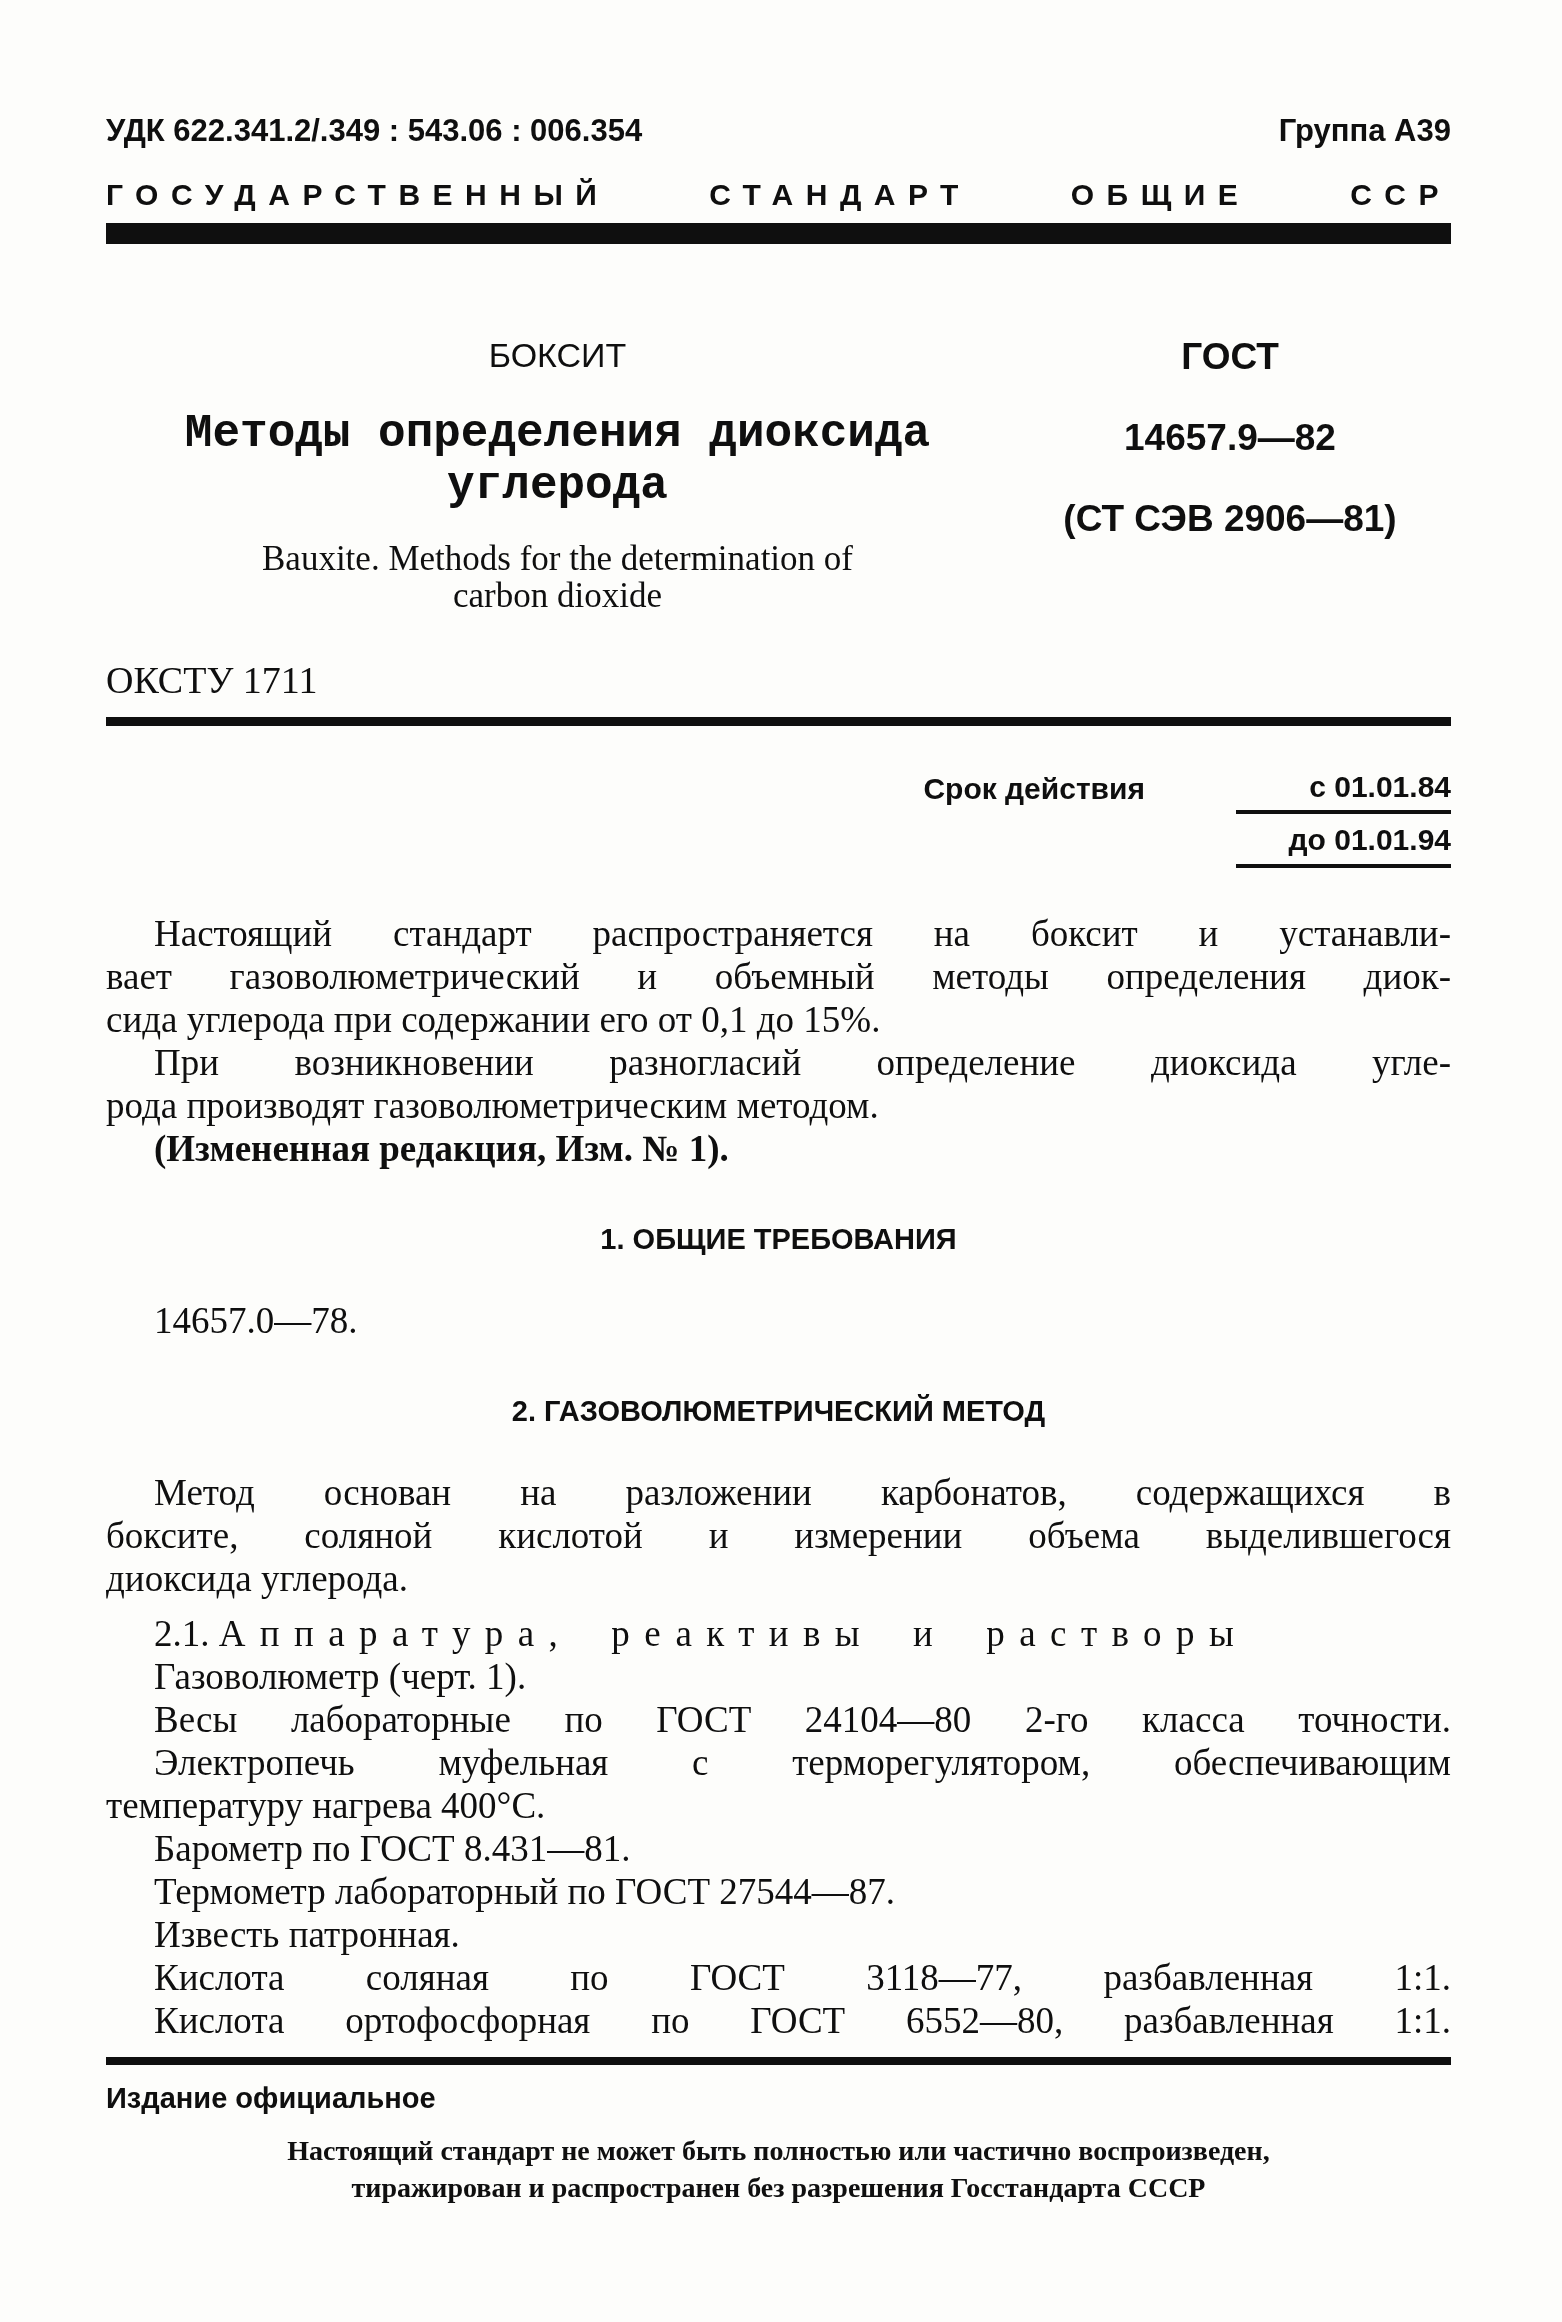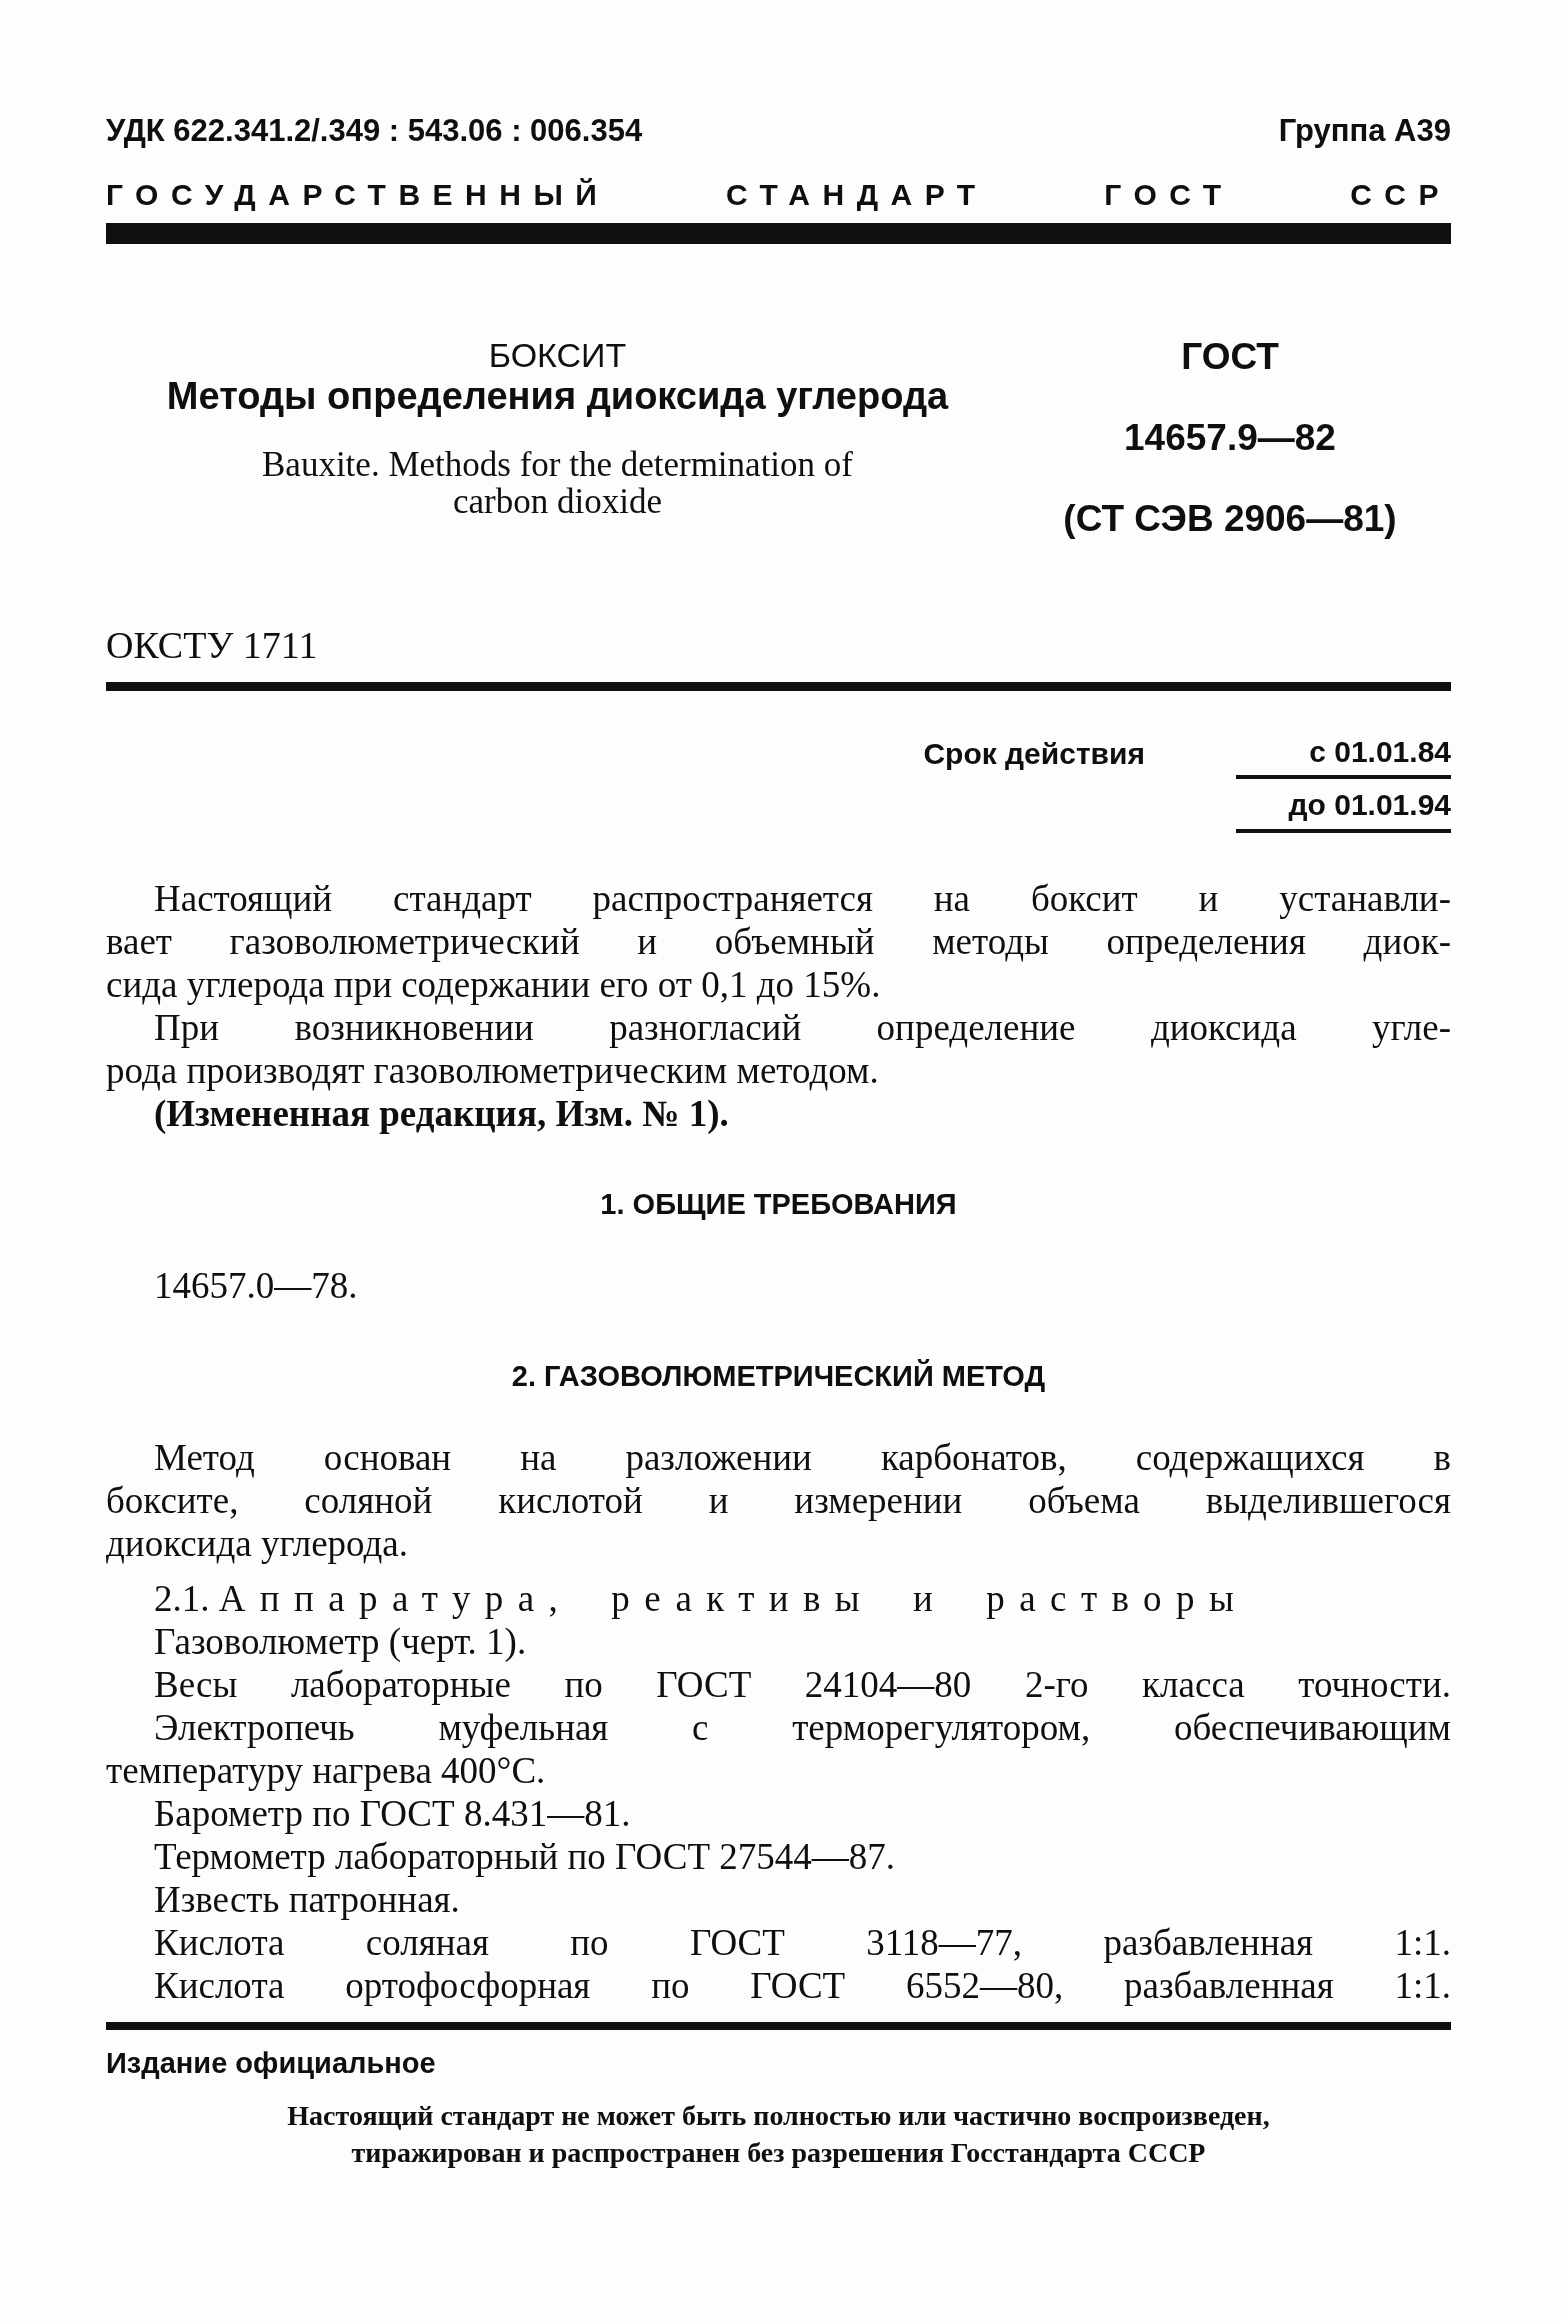--- a/index.html
+++ b/index.html
@@ -17,21 +17,21 @@
   
   .udk-row { display:flex; justify-content:space-between; align-items:baseline;
              font-family:"Liberation Sans", sans-serif; font-weight:700; font-size:31px; }
   .org-line { margin-top:29px; font-family:"Liberation Sans", sans-serif; font-weight:700;
               font-size:30px; letter-spacing:12.5px; text-align:justify; text-align-last:justify; }
   .header-bar { height:21px; background:#0f0f0f; margin-top:10.6px; }
   
   .title-block { display:flex; margin-top:92px; }
   .title-left { width:903px; text-align:center; }
   .subject { font-family:"Liberation Sans", sans-serif; font-weight:400; font-size:34px; }
-  .title-ru { font-family:Liberation Sans, sans-serif; font-weight:700; font-size:38px; }
+  .title-ru { font-family:Liberation Mono, monospace; font-weight:700; font-size:46px; margin-top:33px; }
   .title-en { font-size:35px; line-height:37px; margin-top:28px; }
   .title-en .line { text-align:center !important; text-align-last:center !important; text-indent:0 !important; }
   .title-right { flex:1; text-align:center; font-family:"Liberation Sans", sans-serif;
                  font-weight:700; font-size:37px; padding-top:0; }
   .title-right .line { margin-bottom:39px; text-align:center !important; text-align-last:center !important; text-indent:0 !important; }
   
   .okstu { font-size:38px; margin-top:44px; }
   .mid-rule { height:8.6px; background:#0f0f0f; margin-top:15.4px; }
   
   .validity { margin-top:44px; display:flex; justify-content:flex-end; align-items:flex-start;
@@ -60,21 +60,21 @@
 </head>
 <body>
 
 <div class="page">
 
   <div class="udk-row">
     <span>УДК 622.341.2/.349 : 543.06 : 006.354</span>
     <span>Группа А39</span>
   </div>
 
-  <div class="org-line">ГОСУДАРСТВЕННЫЙ СТАНДАРТ ГОСТ ССР</div>
+  <div class="org-line">ГОСУДАРСТВЕННЫЙ СТАНДАРТ ОБЩИЕ ССР</div>
   <div class="header-bar"></div>
 
   <div class="title-block">
     <div class="title-left">
       <div class="subject">БОКСИТ</div>
       <div class="title-ru">Методы определения диоксида углерода</div>
       <div class="title-en">
           <div class="line fill">Bauxite. Methods for the determination of</div>
           <div class="line last">carbon dioxide</div>
         </div>

